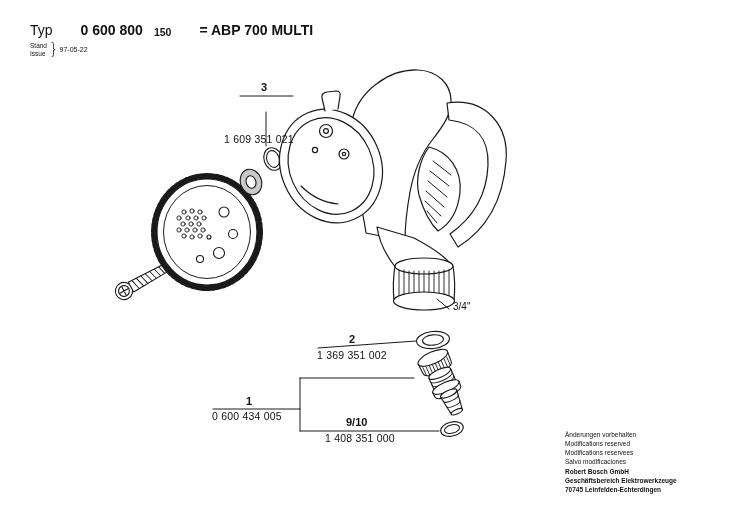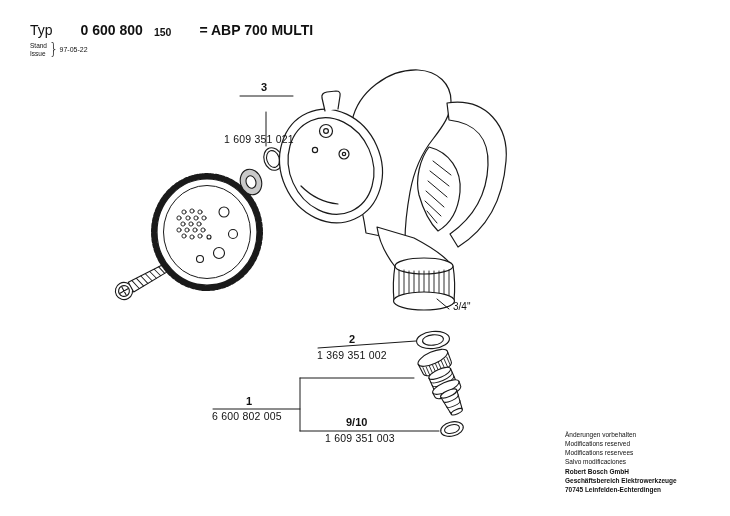--- a/index.html
+++ b/index.html
@@ -182,24 +182,24 @@
     <div class="date">97-05-22</div>
   </div>
 
   <div class="abs ref p-ref3">3</div>
   <div class="abs num p-num3">1 609 351 021</div>
 
   <div class="abs ref p-ref2">2</div>
   <div class="abs num p-num2">1 369 351 002</div>
 
   <div class="abs ref p-ref1">1</div>
-  <div class="abs num p-num1">6 600 802 005</div>
+  <div class="abs num p-num1">0 600 434 005</div>
 
   <div class="abs ref p-ref110">9/10</div>
-  <div class="abs num p-num110">1 609 351 003</div>
+  <div class="abs num p-num110">1 408 351 000</div>
 
   <div class="abs thr">3/4"</div>
 
   <div class="abs foot">
     <div>Änderungen vorbehalten</div>
     <div>Modifications reserved</div>
     <div>Modifications reservees</div>
     <div>Salvo modificaciones</div>
     <div class="company">
       <div class="b">Robert Bosch GmbH</div>

